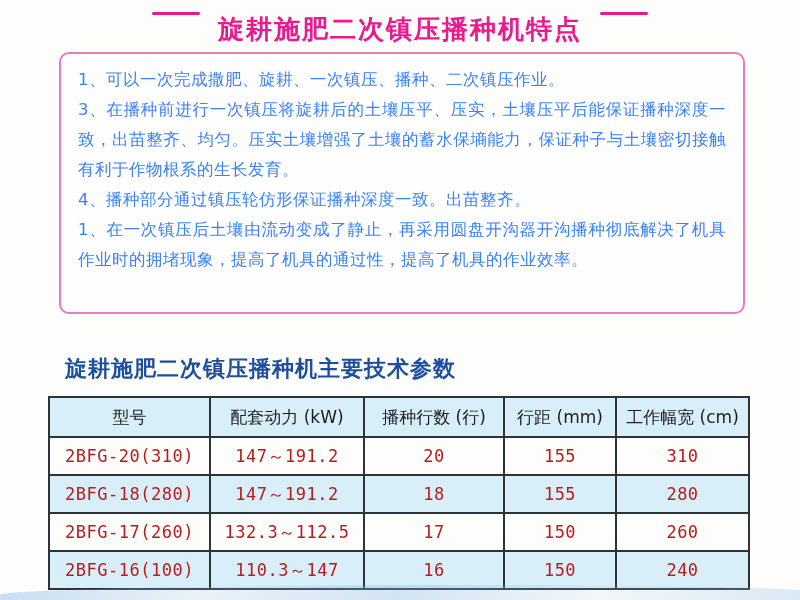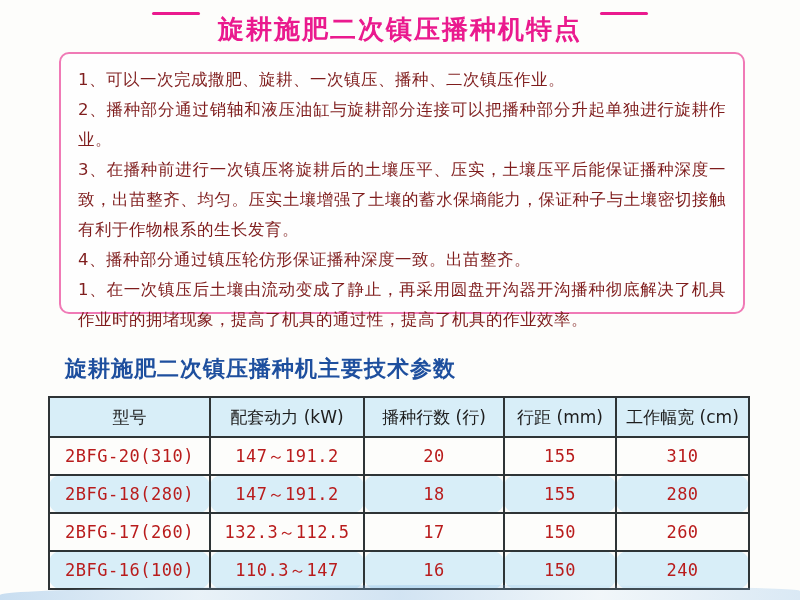--- a/index.html
+++ b/index.html
@@ -24,21 +24,21 @@
   .features-box{
     box-sizing:border-box;
     width:686px;height:262px;
     margin:0 auto 0 59px;
     border:2px solid #f07ab6;border-radius:10px;
     padding:11px 17px 10px 17px;
     background:#fefefe;
   }
   .feature-item{
     margin:0;font-size:16.5px;line-height:30px;
-    color:#7f1d1d;text-align:justify;letter-spacing:0.5px;
+    color:#3b82f6;text-align:justify;letter-spacing:0.5px;
   }
   
   .specs-heading{
     margin:40px 0 12px 65px;
     font-family:"Liberation Serif","DejaVu Serif",serif;
     font-size:22px;font-weight:bold;color:#1e4f9e;
     letter-spacing:1px;
   }
   
   table.specs-table{
@@ -53,21 +53,21 @@
   }
   .specs-table th{
     height:38px;background:#d8eef8;
     font-size:17px;font-weight:normal;color:#1d1d1d;
   }
   .specs-table td{
     height:36px;
     font-family:"DejaVu Sans Mono","DejaVu Sans",monospace,sans-serif;
     font-size:17px;color:#b91c1c;letter-spacing:0.5px;
   }
-  .specs-table tr.stripe td{background:#d8eef8;border-radius:12px;}
+  .specs-table tr.stripe td{background:#d8eef8;}
   .col-model{width:23%;} .col-power{width:22%;} .col-rows{width:20%;}
   .col-spacing{width:16%;} .col-width{width:19%;}
   
   .bottom-wave{
     position:absolute;left:0;right:0;bottom:0;height:15px;
     background:
       linear-gradient(90deg,
         rgba(126,178,226,0.55) 0%,
         rgba(146,192,232,0.25) 25%,
         rgba(126,178,226,0.45) 50%,
@@ -84,21 +84,20 @@
 <div>
 
   <div class="title-row">
     <span class="title-dash"></span>
     <h1 class="page-title">旋耕施肥二次镇压播种机特点</h1>
     <span class="title-dash"></span>
   </div>
 
   <div class="features-box">
     <p class="feature-item">1、可以一次完成撒肥、旋耕、一次镇压、播种、二次镇压作业。</p>
-    <p class="feature-item">2、播种部分通过销轴和液压油缸与旋耕部分连接可以把播种部分升起单独进行旋耕作业。</p>
     <p class="feature-item">3、在播种前进行一次镇压将旋耕后的土壤压平、压实，土壤压平后能保证播种深度一致，出苗整齐、均匀。压实土壤增强了土壤的蓄水保墒能力，保证种子与土壤密切接触有利于作物根系的生长发育。</p>
     <p class="feature-item">4、播种部分通过镇压轮仿形保证播种深度一致。出苗整齐。</p>
     <p class="feature-item">1、在一次镇压后土壤由流动变成了静止，再采用圆盘开沟器开沟播种彻底解决了机具作业时的拥堵现象，提高了机具的通过性，提高了机具的作业效率。</p>
   </div>
 
   <h2 class="specs-heading">旋耕施肥二次镇压播种机主要技术参数</h2>
 
   <table class="specs-table">
     <colgroup>
       <col class="col-model">

